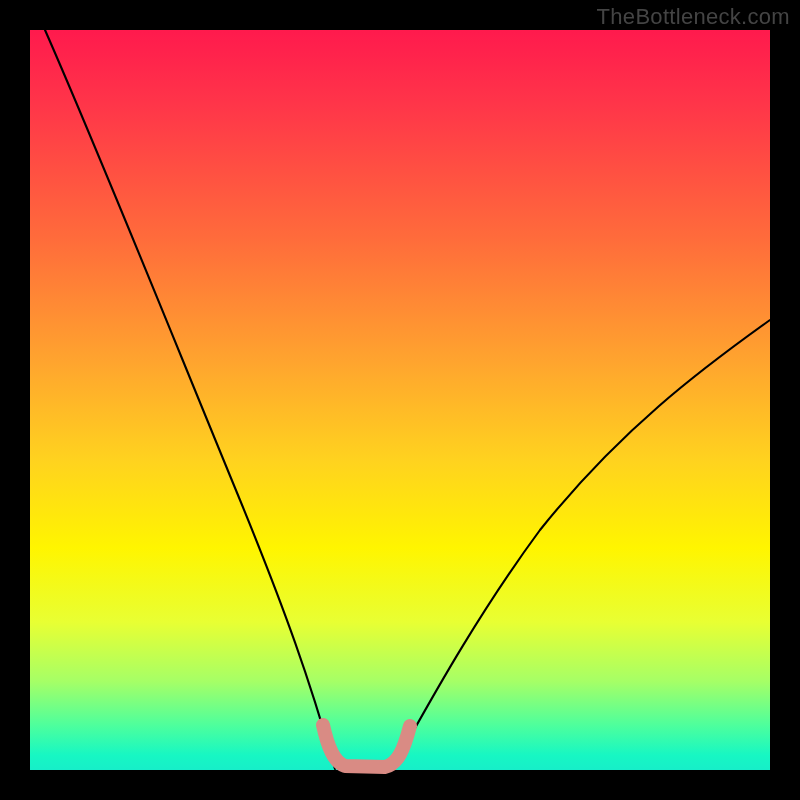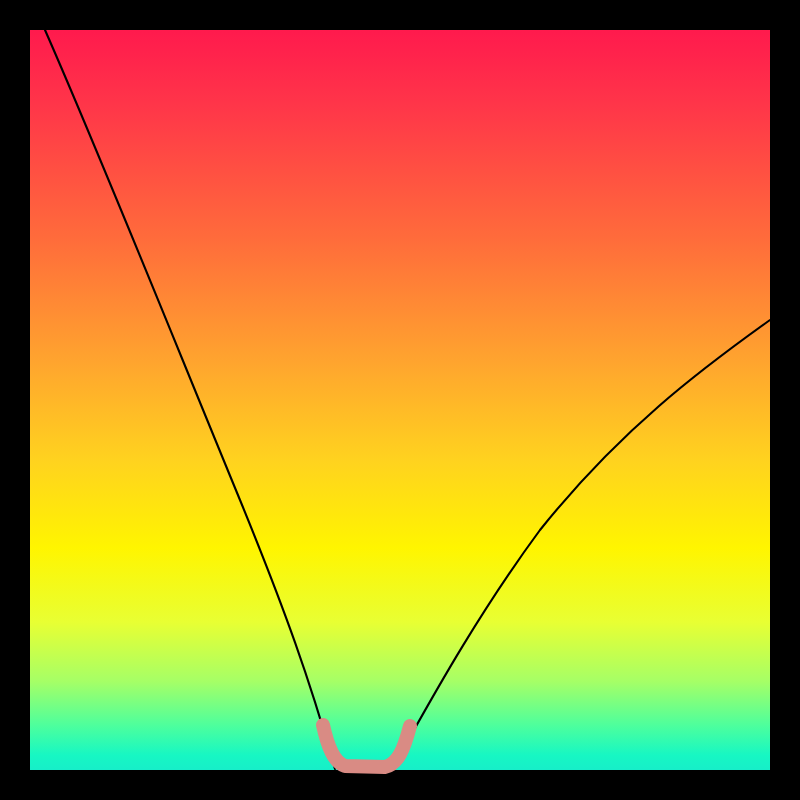--- a/index.html
+++ b/index.html
@@ -68,13 +68,14 @@
     <path d="M 392 769
              C 420 720, 470 625, 540 530
              C 620 430, 700 370, 770 320" stroke="#000" stroke-width="2.1" fill="none" stroke-linecap="round"></path>
 
     <path d="M 323 725
              C 328 748, 334 762, 345 766
              L 385 767
              C 398 764, 404 749, 410 726" stroke="#d98b84" stroke-width="14" fill="none" stroke-linecap="round" stroke-linejoin="round"></path>
   </svg>
 
+  <div class="watermark">TheBottleneck.com</div>
 </div>
 
 </body></html>

